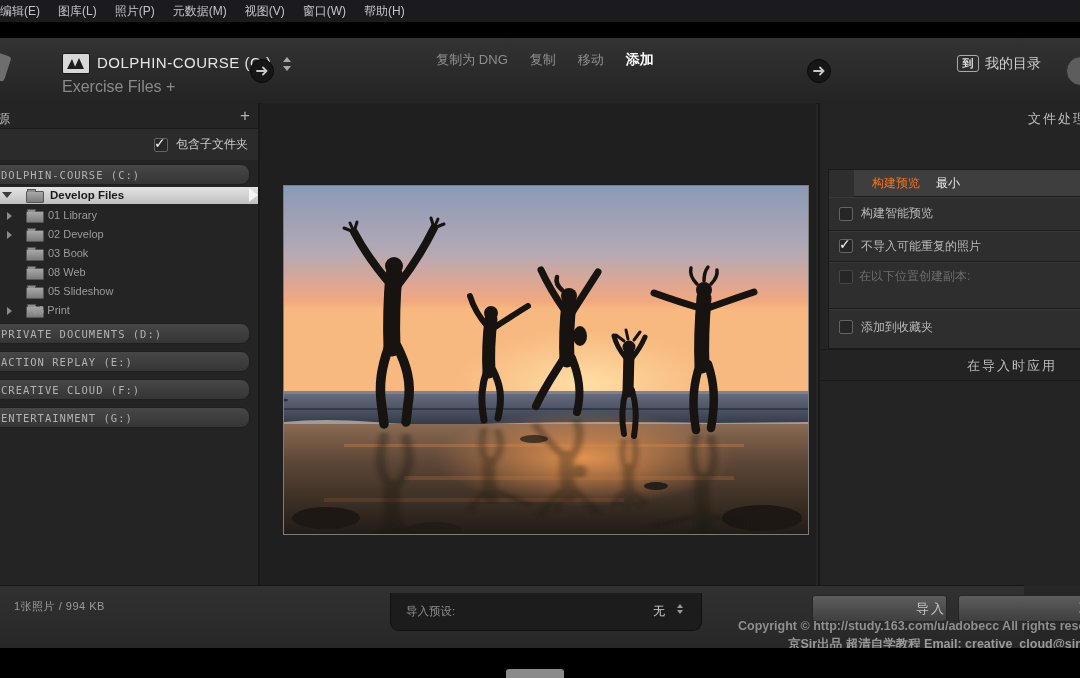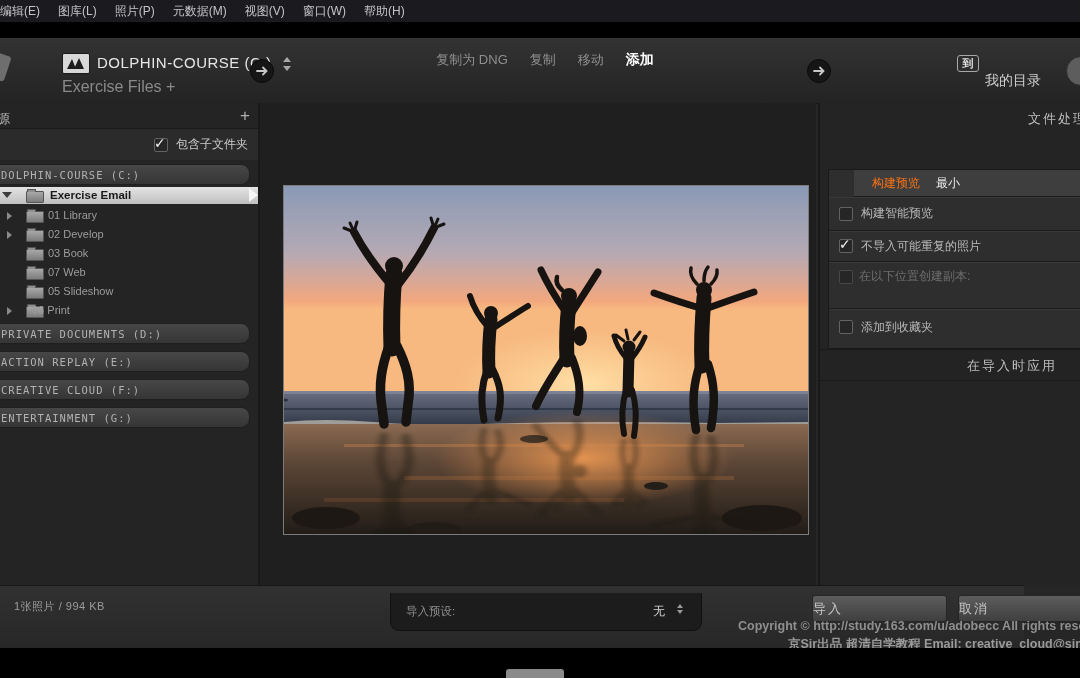--- a/index.html
+++ b/index.html
@@ -14,21 +14,21 @@
   #topbar{left:0;top:0;width:1080px;height:65px;background:linear-gradient(#333,#232323);border-bottom:1px solid #141414;}
   .src-name{color:#e6e6e6;font-size:15px;letter-spacing:.5px;}
   .src-sub{color:#8a8a8a;font-size:16px;}
   .method{color:#8f8f8f;font-size:13px;padding:0 11px;white-space:nowrap;}
   .method.active{color:#fff;font-size:14px;font-weight:bold;}
   .method-desc{color:#9a9a9a;font-size:11px;white-space:nowrap;}
   .circle-btn{width:22px;height:22px;border-radius:50%;background:#161616;border:1px solid #0a0a0a;
               display:flex;align-items:center;justify-content:center;}
   .dest-box{width:20px;height:15px;border:1px solid #a8a8a8;border-radius:3px;background:#2e2e2e;
             color:#e0e0e0;font-size:11px;font-weight:bold;text-align:center;line-height:15px;}
-  .dest-name{color:#cfcfcf;font-size:14px;margin-top:17px;}
+  .dest-name{color:#cfcfcf;font-size:14px;}
   
   #leftpanel{left:0;top:65px;width:258px;height:482px;background:#242424;border-right:2px solid #191919;}
   .panel-h{color:#bdbdbd;font-size:13px;letter-spacing:2px;}
   .grey-btn{position:absolute;left:-12px;width:262px;height:21px;border-radius:9px;
             background:linear-gradient(#474747,#353535);border:1px solid #1f1f1f;
             color:#b2b2b2;font-family:"DejaVu Sans Mono","Liberation Mono",monospace;
             font-size:10.5px;letter-spacing:1px;line-height:21px;padding-left:12px;box-sizing:border-box;
             white-space:nowrap;overflow:hidden;}
   .sel-row{left:0;width:258px;height:17px;background:linear-gradient(#e4e4e4,#bfbfbf);}
   .folder-ic{width:16px;height:10px;background:linear-gradient(#a8a8a8,#7c7c7c);border:1px solid #555;
@@ -54,21 +54,21 @@
   .inc-cb{width:15px;height:15px;background:#ececec;border:1px solid #777;border-radius:2px;position:relative;}
   .inc-cb:after{content:"✓";position:absolute;left:1px;top:-3px;color:#1b1b1b;font-size:15px;font-weight:bold;}
   
   #bottombar{left:0;top:547px;width:1024px;height:63px;background:linear-gradient(#313131,#272727);border-top:1px solid #171717;}
   .count-text{color:#9c9c9c;font-size:11px;letter-spacing:.5px;}
   .preset-tab{position:absolute;left:390px;top:7px;width:310px;height:37px;background:#1c1c1c;
               border:1px solid #101010;border-top:none;border-radius:0 0 9px 9px;}
   .preset-label{color:#8d8d8d;font-size:11.5px;}
   .preset-value{color:#d2d2d2;font-size:12px;}
   .dlg-btn{position:absolute;height:25px;border-radius:3px;background:linear-gradient(#5d5d5d,#3f3f3f);
-           border:1px solid #262626;color:#c6c6c6;font-size:13px;text-align:left;line-height:25px;letter-spacing:2px;}
+           border:1px solid #262626;color:#c6c6c6;font-size:13px;text-align:right;line-height:25px;letter-spacing:2px;}
   .wm{color:#8f8f8f;font-size:12.5px;font-weight:bold;white-space:nowrap;}
   .upTri{width:0;height:0;border-left:3.5px solid transparent;border-right:3.5px solid transparent;border-bottom:4px solid #9a9a9a;}
   .dnTri{width:0;height:0;border-left:3.5px solid transparent;border-right:3.5px solid transparent;border-top:4px solid #9a9a9a;}
 </style>
 </head>
 <body>
 
 <div id="app">
 
   <div id="menubar" class="abs">
@@ -132,42 +132,42 @@
       <div class="abs" style="left:0;top:26px;width:258px;height:31px;background:#2b2b2b;display:flex;align-items:center;justify-content:flex-end;padding-right:10px;box-sizing:border-box">
         <div class="cb checked" style="margin-right:8px"></div>
         <span style="color:#cccccc;font-size:12px">包含子文件夹</span>
       </div>
 
       <div class="grey-btn" style="top:61px">DOLPHIN-COURSE (C:)</div>
 
       <div class="abs sel-row" style="top:84px">
         <div class="abs" style="left:2px;top:5px;width:0;height:0;border-left:5px solid transparent;border-right:5px solid transparent;border-top:6px solid #3c3c3c"></div>
         <div class="folder-ic abs" style="left:26px;top:4px"></div>
-        <span class="abs" style="left:50px;top:2px;color:#191919;font-size:11.5px;font-weight:bold">Exercise Email</span>
+        <span class="abs" style="left:50px;top:2px;color:#191919;font-size:11.5px;font-weight:bold">Develop Files</span>
         <div class="abs" style="right:0;top:1px;width:0;height:0;border-top:7px solid transparent;border-bottom:7px solid transparent;border-right:9px solid #f5f5f5;transform:rotate(180deg)"></div>
       </div>
 
       <div class="abs" style="left:0;top:103px;width:258px">
         <div style="position:relative;height:19px">
           <div class="tri-r abs" style="left:7px;top:6px"></div>
           <div class="folder-ic abs" style="left:26px;top:5px"></div>
           <span class="tree-label abs" style="left:48px;top:3px">01 Library</span>
         </div>
         <div style="position:relative;height:19px">
           <div class="tri-r abs" style="left:7px;top:6px"></div>
           <div class="folder-ic abs" style="left:26px;top:5px"></div>
           <span class="tree-label abs" style="left:48px;top:3px">02 Develop</span>
         </div>
         <div style="position:relative;height:19px">
           <div class="folder-ic abs" style="left:26px;top:5px"></div>
           <span class="tree-label abs" style="left:48px;top:3px">03 Book</span>
         </div>
         <div style="position:relative;height:19px">
           <div class="folder-ic abs" style="left:26px;top:5px"></div>
-          <span class="tree-label abs" style="left:48px;top:3px">07 Web</span>
+          <span class="tree-label abs" style="left:48px;top:3px">08 Web</span>
         </div>
         <div style="position:relative;height:19px">
           <div class="folder-ic abs" style="left:26px;top:5px"></div>
           <span class="tree-label abs" style="left:48px;top:3px">05 Slideshow</span>
         </div>
         <div style="position:relative;height:19px">
           <div class="tri-r abs" style="left:7px;top:6px"></div>
           <div class="folder-ic abs" style="left:26px;top:5px"></div>
           <span class="tree-label abs" style="left:32px;top:3px">06 Print</span>
         </div>

